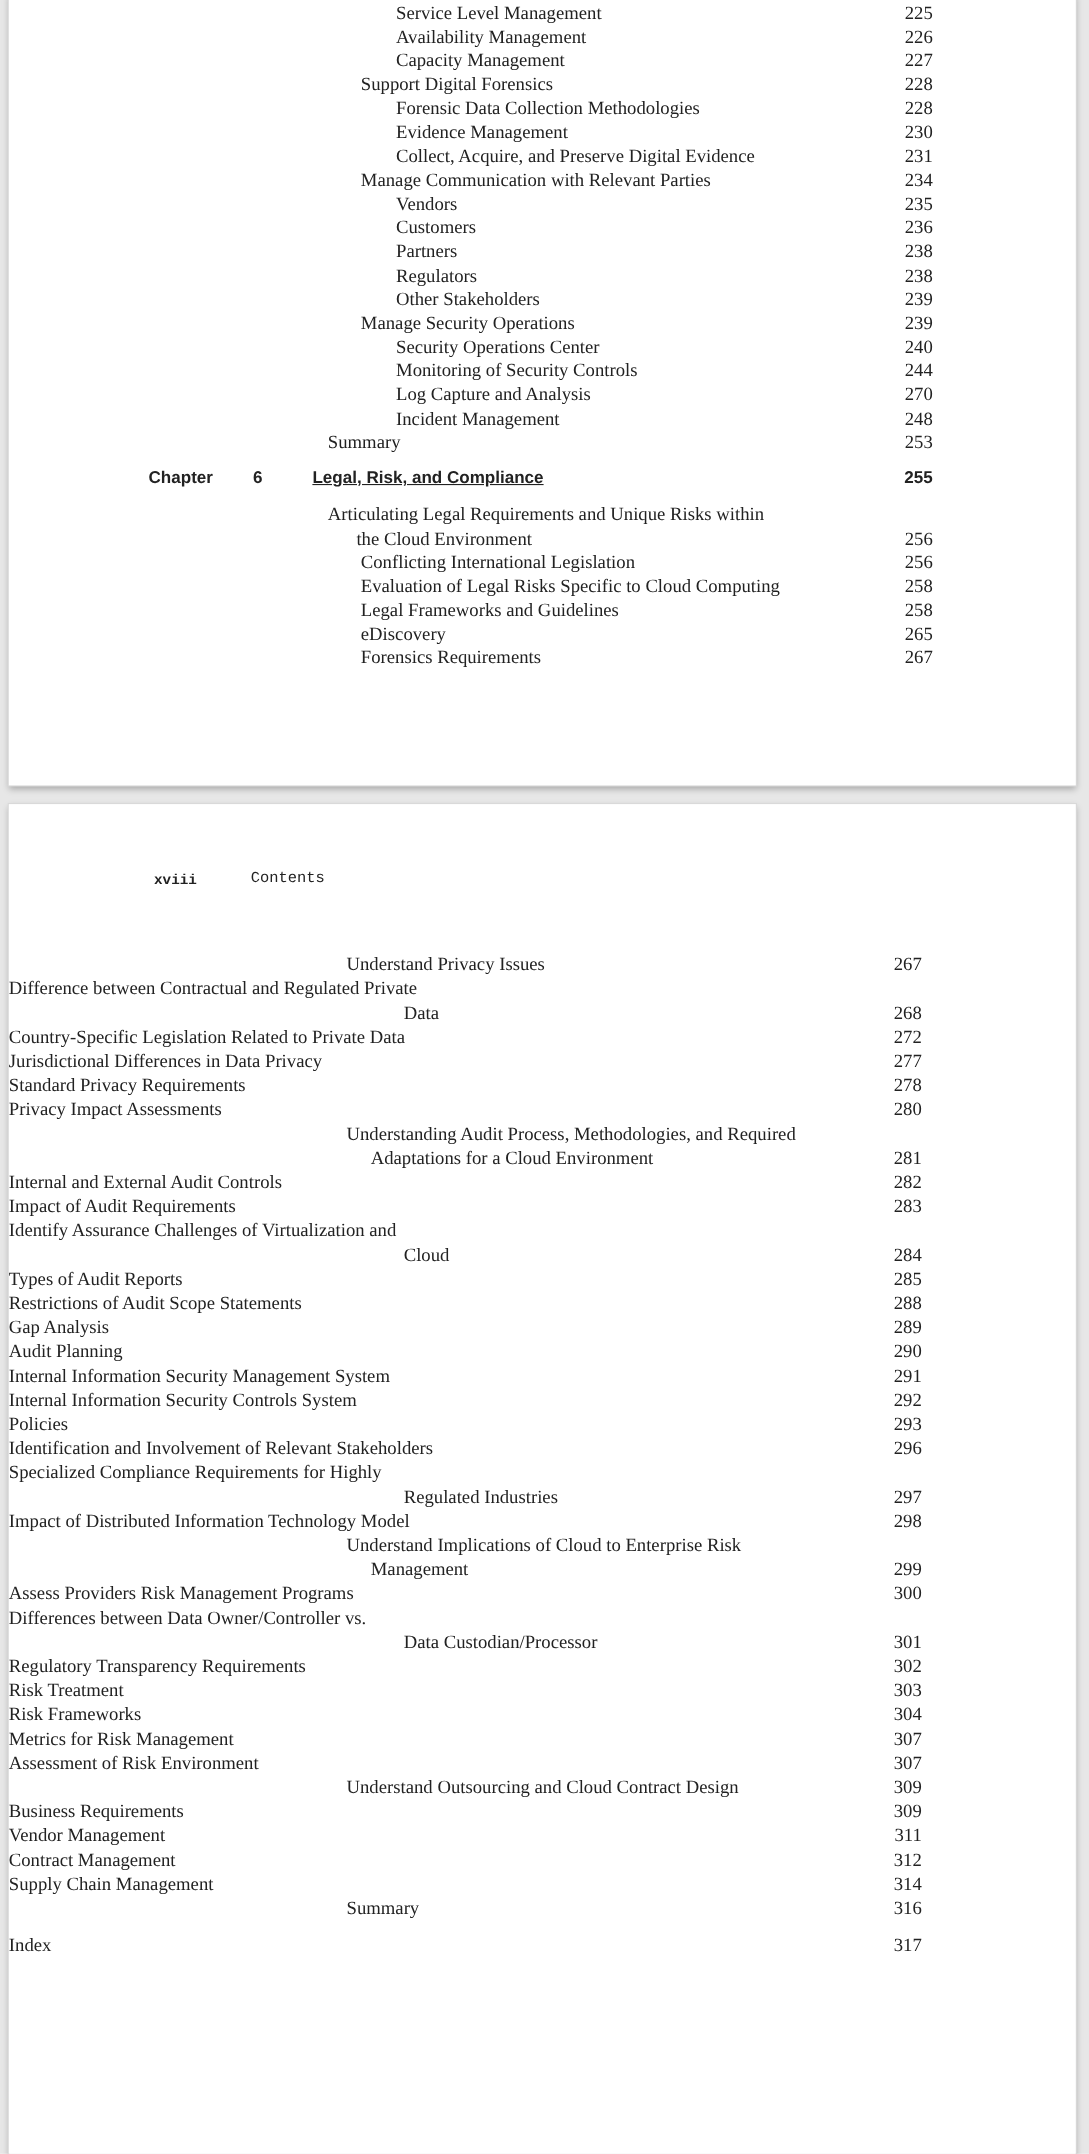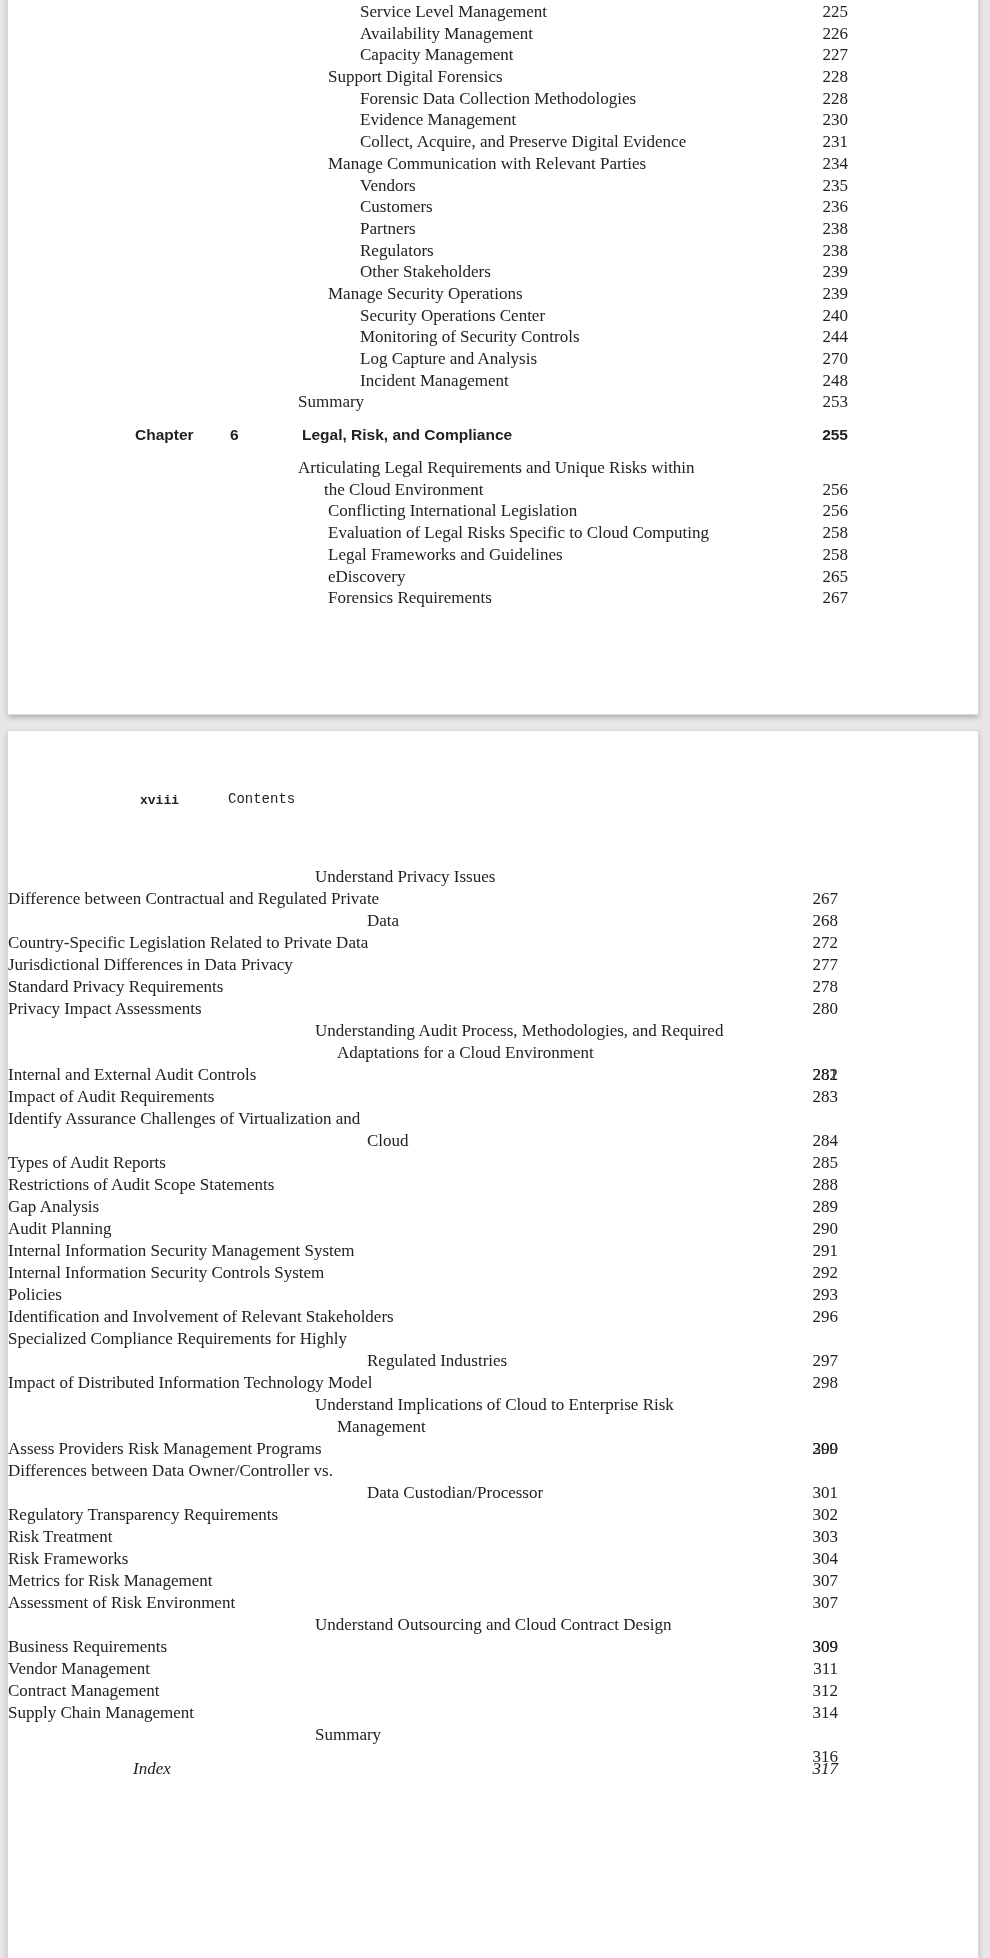--- a/index.html
+++ b/index.html
@@ -37,63 +37,61 @@
 
   
   #page1 .row{padding-right:130px;}
   #page1 .row.l0{padding-left:290px;}
   #page1 .row.l1{padding-left:320px;}
   #page1 .row.l2{padding-left:352px;}
   #page1 .row.l0.wrap{padding-left:316px;}
 
   
   #page2 .row{padding-right:140px;}
-  #page2 .row.l0{padding-left:307px;flex-direction:column;}
+  #page2 .row.l0{padding-left:307px;}
   #page2 .row.l1{}
   #page2 .row.l0.wrap{padding-left:329px;}
   #page2 .row.l1.wrap{padding-left:359px;}
 
   #p1-rows-top{padding-top:7px;}
 
   .chapter-row{
     position:relative;
     height:22px;
     margin:11px 0;
     font-family:"Liberation Sans", sans-serif;
     font-weight:bold;
     font-size:15.5px;
     line-height:22px;
     white-space:nowrap;
   }
   .chapter-row .ch-label{position:absolute;left:127px;}
   .chapter-row .ch-num{position:absolute;left:222px;}
-  .chapter-row .ch-title{position:absolute;left:294px;}
+  .chapter-row .ch-title{position:absolute;left:276px;text-decoration:underline;}
   .chapter-row .ch-page{position:absolute;right:130px;}
 
   .running-header{
     position:absolute;
     top:60px;left:0;right:0;
     height:16px;
     font-family:Liberation Mono, monospace;
     white-space:nowrap;
   }
   .running-header .folio{position:absolute;left:132px;font-weight:bold;font-size:13px;top:2px;}
   .running-header .rh-title{position:absolute;left:220px;font-size:14px;top:0;}
 
   #p2-rows{padding-top:135px;}
 
   .index-row{
     display:flex;
     align-items:baseline;
-    font-style:italic;
     font-size:17px;
     line-height:22px;
     height:22px;
     margin-top:12px;
-    padding-left:125px;
     padding-right:140px;
     white-space:nowrap;
   }
   .index-row .p{margin-left:auto;}
 </style>
 </head>
 <body>
 
 <div class="page" id="page1">
   <div class="rows" id="p1-rows-top">

